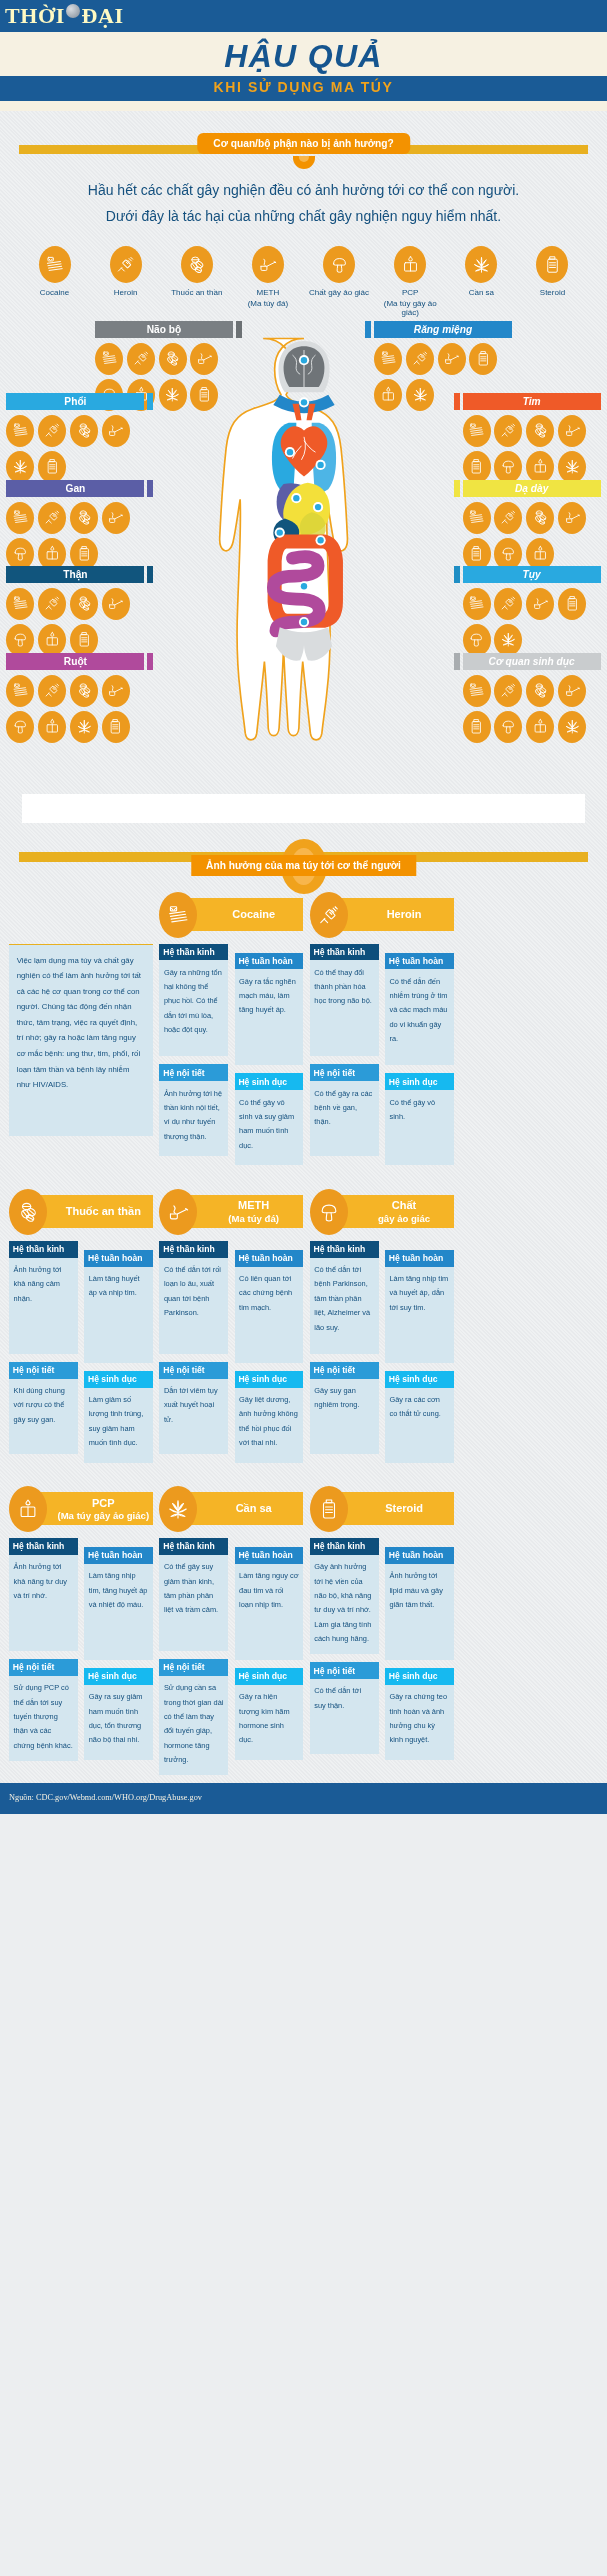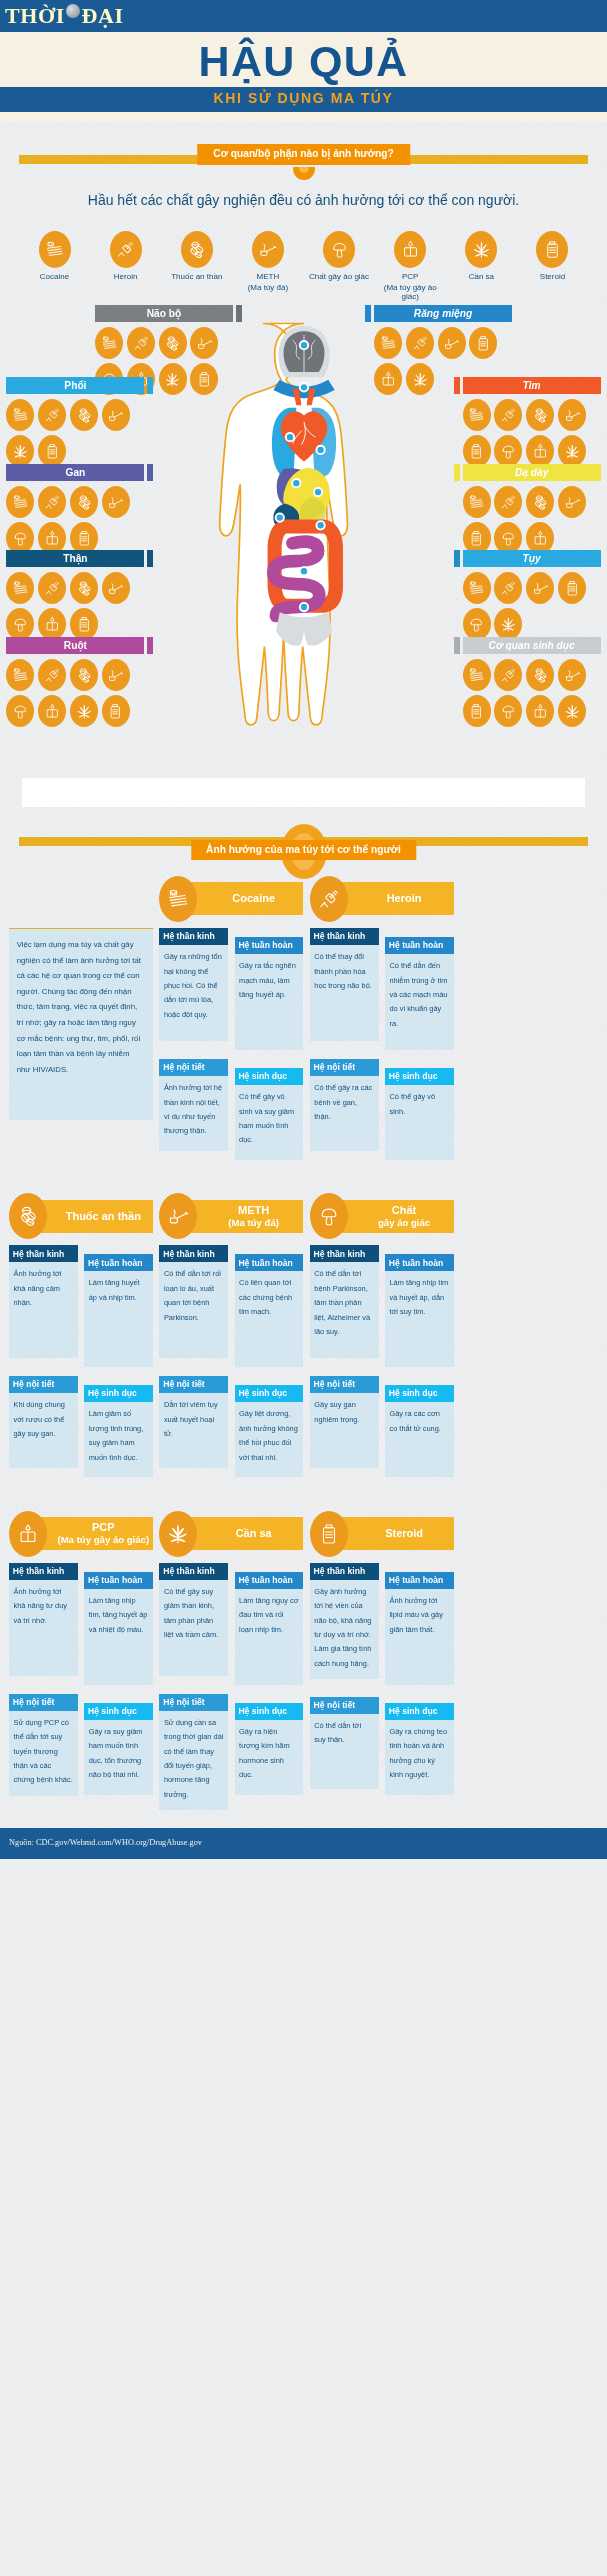--- a/index.html
+++ b/index.html
@@ -17,35 +17,35 @@
   .topbar { height: 35px; background: #1a5b96; position: relative; }
   .topbar .stripe { position:absolute; left:0; right:0; bottom:0; height:2.6px; background:#f6f1e2; }
   .logo { position: absolute; left: 5.1px; top: 2.6px; width: 134px; height: 28px;
           font-family: "Liberation Serif", serif; font-weight: bold; font-size: 22px;
           color: #fef9c3; letter-spacing: 0.6px; display:flex; }
   .logo .globe { display:inline-block; width:14px; height:14px; border-radius:50%;
           background: radial-gradient(circle at 35% 35%, #d8dde2, #7f8a96);
           margin: 0 1.3px; position:relative; top:1.9px; }
   .titleband { background: #f6f1e2; padding: 6.4px 0 2.6px; text-align: center; }
   .titleband h1 {
-    font-size: 43px; line-height: 0.95; color: #15558f; letter-spacing: 1.3px;
-    font-weight: bold; font-family: "Liberation Sans", sans-serif;
+    font-size: 32px; line-height: 0.95; color: #15558f; letter-spacing: 1.3px;
+    font-weight: bold; font-family: "Liberation Sans", sans-serif; font-style: italic;
   }
   .subband { background: #1a5b96; text-align: center; padding: 5.1px 0 5.8px; position: relative; }
   .subband .stripe-top { position:absolute; left:0; right:0; top:0; height:1.9px; background:#f6f1e2; }
   .subband h2 { color: #f0a21c; font-size: 14px; letter-spacing: 1.6px; font-weight: bold; }
   .creamstrip { height: 10.2px; background: #f6f1e2; }
 
   
   .banner-wrap { position: relative; margin-top: 22px; height: 33px; }
   .banner-bar { position: absolute; top: 11.5px; left: 19px; right: 19px; height: 9px;
                 background: #e8b020; }
   .banner-chip { position: absolute; left: 50%; transform: translateX(-50%); top: 0;
                  background: #f39200; color: #fff; font-weight: bold; font-size: 10.2px;
-                 padding: 4.5px 16.6px 5.1px; white-space: nowrap; z-index: 2; }
+                 padding: 4.5px 16.6px 5.1px; white-space: nowrap; z-index: 2; border-radius: 6px; }
   .banner-knob { position: absolute; left: 50%; transform: translateX(-50%); top: 23px;
                  width: 22px; height: 12.8px; background: #f39200;
                  border-radius: 0 0 11px 11px; z-index: 1; }
   .banner-knob-in { position:absolute; left:50%; transform:translateX(-50%); top:23px;
                  width:10.2px; height:5.8px; background:#f8b64c; border-radius:0 0 5.1px 5.1px; z-index:3; }
 
   .intro { text-align: center; margin-top: 11.5px; font-size: 14px; line-height: 1.85; }
 
   
   .legend { display: flex; justify-content: space-between; padding: 16.6px 24px 0; }
@@ -94,21 +94,21 @@
                     display: flex; align-items: center; justify-content: center;
                     position: absolute; left: 0; top: -1.3px; z-index: 2; }
   .drughead .namebar { position: absolute; left: 19px; right: 0; top: 5.1px; height: 33px;
                     background: #f5b426; display: flex; align-items: center;
                     justify-content: center; padding-left: 25.6px; }
   .drughead .namebar span { color: #fff; font-weight: bold; font-size: 11px;
                     text-align: center; line-height: 1.2; }
   .drughead .namebar .sub { display:block; font-size: 9.6px; font-weight: bold; }
   .syscols { display: flex; gap: 6.4px; margin-top: 7.7px; }
   .syscol { width: 69px; }
-  .sysbox { margin-bottom: 18px; }
+  .sysbox { margin-bottom: 8px; }
   .syshead { color: #fff; font-size: 8.6px; font-weight: 600; padding: 3.2px 3.8px 3.8px; }
   .syshead.neuro { background: #0e4f7c; }
   .syshead.circ  { background: #2387c9; }
   .syshead.endo  { background: #2b9bd8; }
   .syshead.repro { background: #16b9f0; }
   .sysbody { background: #d4e6ef; padding: 5.1px 4.5px 7.7px; font-size: 7.4px;
              line-height: 1.95; color: #14507e; min-height: 75px; }
   .sysbody.tall { min-height: 96px; }
 
   
@@ -149,20 +149,21 @@
 
   <div class="banner-wrap">
     <div class="banner-bar"></div>
     <div class="banner-knob"></div>
     <div class="banner-knob-in"></div>
     <div class="banner-chip">Cơ quan/bộ phận nào bị ảnh hưởng?</div>
   </div>
 
   <div class="intro">
     <div>Hầu hết các chất gây nghiện đều có ảnh hưởng tới cơ thể con người.</div>
+    <div>Dưới đây là tác hại của những chất gây nghiện nguy hiểm nhất.</div>
   </div>
 
   <div class="legend" id="legend-row">
       <div class="legend-item">
         <div class="legend-circle">
           <svg width="19" height="19" viewBox="0 0 32 32">
             <g fill="none" stroke="#fff" stroke-width="1.6" stroke-linecap="round" stroke-linejoin="round">
       <rect x="5" y="4" width="9" height="6" rx="1"></rect>
               <path d="M6.5 6.5l2 2 M12.5 6.5l-2 2"></path>
       <path d="M4 14 L26 11 M5 18 L27 15 M6 22 L28 19 M7 26 L29 23"></path>

